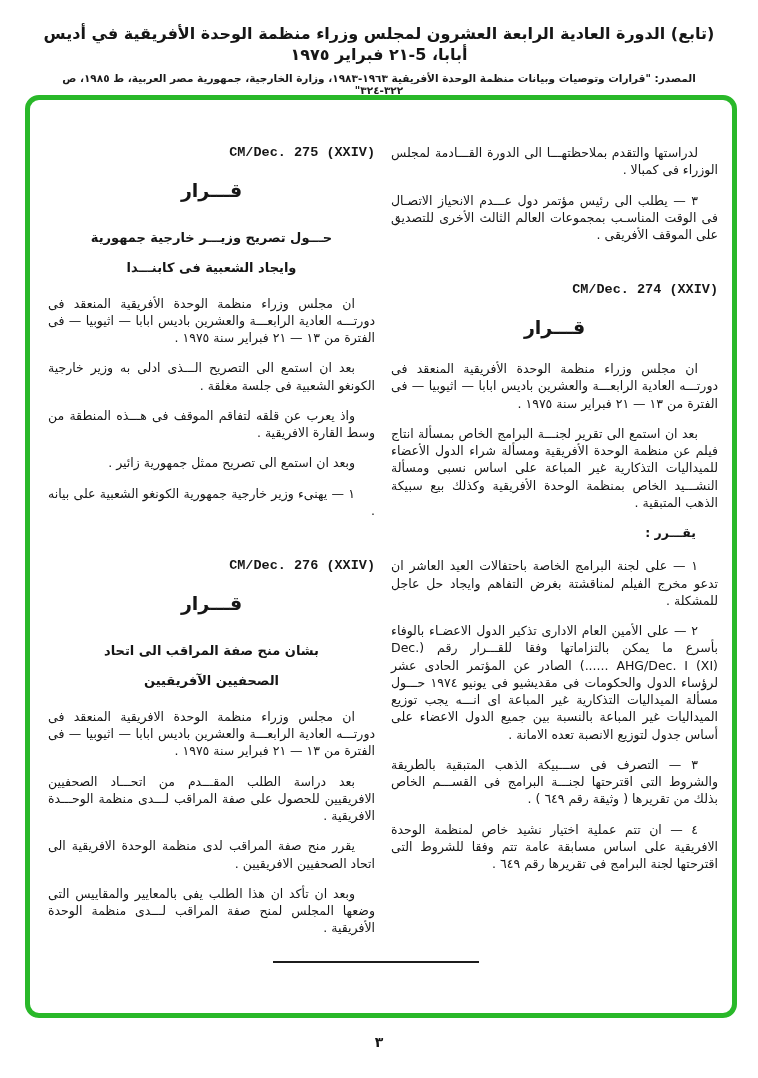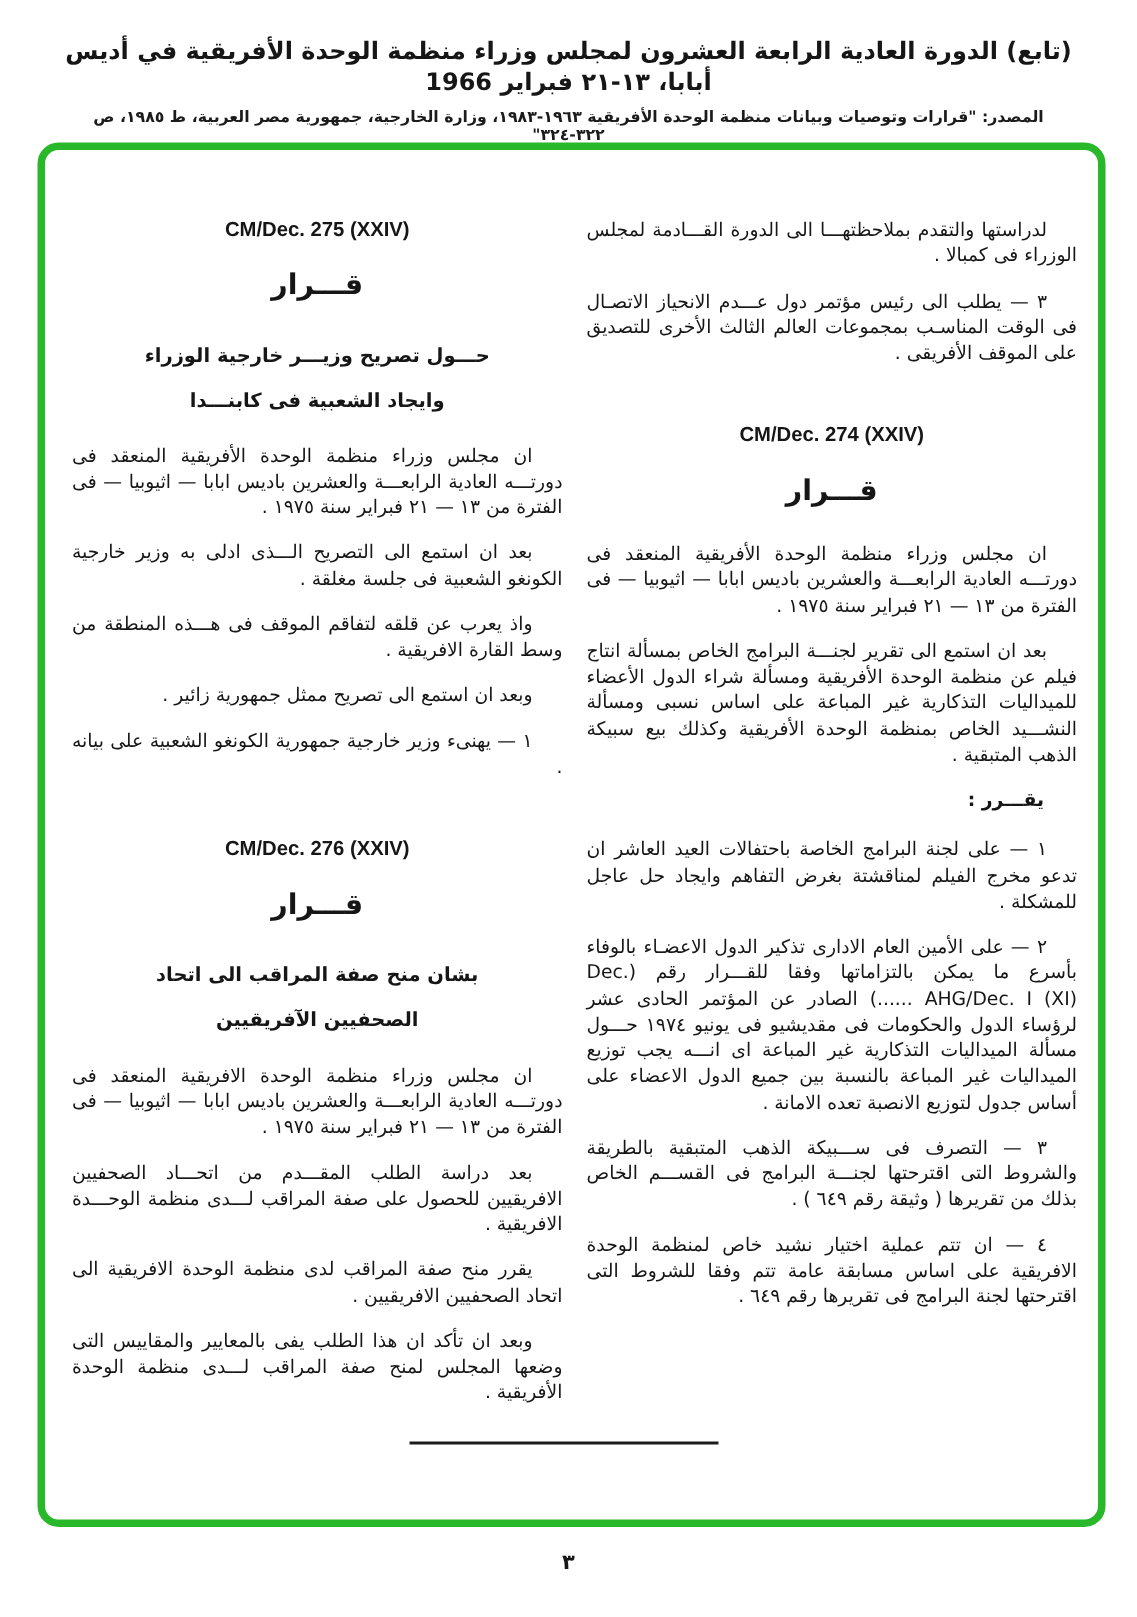--- a/index.html
+++ b/index.html
@@ -51,22 +51,22 @@
   .col{
     flex:1 1 0;
     min-width:0;
     direction:rtl;
     font-size:12.5px;
     line-height:1.38;
     text-align:justify;
   }
   .ref{
     direction:ltr;
-    text-align:center;
-    font-family:Liberation Sans, sans-serif;
+    text-align:right;
+    font-family:Liberation Mono, monospace;
     font-weight:bold;
     font-size:13.5px;
     margin:0 0 8px;
   }
   .qarar{
     text-align:center;
     font-weight:bold;
     font-size:19px;
     margin:14px 0 20px;
   }
@@ -102,21 +102,21 @@
     font-size:14px;
     font-weight:bold;
   }
 </style>
 </head>
 <body>
 
 <div>
 
   <div class="page-header">
-    <div class="header-line1">(تابع) الدورة العادية الرابعة العشرون لمجلس وزراء منظمة الوحدة الأفريقية في أديس أبابا، ١٣-٢١ فبراير 1966</div>
+    <div class="header-line1">(تابع) الدورة العادية الرابعة العشرون لمجلس وزراء منظمة الوحدة الأفريقية في أديس أبابا، 5-٢١ فبراير ١٩٧٥</div>
     <div class="header-line2">المصدر: "قرارات وتوصيات وبيانات منظمة الوحدة الأفريقية ١٩٦٣-١٩٨٣، وزارة الخارجية، جمهورية مصر العربية، ط ١٩٨٥، ص ٣٢٢-٣٢٤"</div>
   </div>
 
   <div class="content-frame">
     <div class="columns">
 
       <div class="col">
         <p class="para">لدراستها والتقدم بملاحظتهـــا الى الدورة القـــادمة لمجلس الوزراء فى كمبالا .</p>
         <p class="para">٣ — يطلب الى رئيس مؤتمر دول عـــدم الانحياز الاتصـال فى الوقت المناسـب بمجموعات العالم الثالث الأخرى للتصديق على الموقف الأفريقى .</p>
 
@@ -131,21 +131,21 @@
           <p class="para">٣ — التصرف فى ســـبيكة الذهب المتبقية بالطريقة والشروط التى اقترحتها لجنـــة البرامج فى القســـم الخاص بذلك من تقريرها ( وثيقة رقم ٦٤٩ ) .</p>
           <p class="para">٤ — ان تتم عملية اختيار نشيد خاص لمنظمة الوحدة الافريقية على اساس مسابقة عامة تتم وفقا للشروط التى اقترحتها لجنة البرامج فى تقريرها رقم ٦٤٩ .</p>
         </div>
       </div>
 
       <div class="col">
         <div>
           <div class="ref">CM/Dec. 275 (XXIV)</div>
           <div class="qarar">قـــرار</div>
           <div class="doc-title">
-            <span>حـــول تصريح وزيـــر خارجية الوزراء</span><br>
+            <span>حـــول تصريح وزيـــر خارجية جمهورية</span><br>
             <span>وايجاد الشعبية فى كابنـــدا</span>
           </div>
           <p class="para">ان مجلس وزراء منظمة الوحدة الأفريقية المنعقد فى دورتـــه العادية الرابعـــة والعشرين باديس ابابا — اثيوبيا — فى الفترة من ١٣ — ٢١ فبراير سنة ١٩٧٥ .</p>
           <p class="para">بعد ان استمع الى التصريح الـــذى ادلى به وزير خارجية الكونغو الشعبية فى جلسة مغلقة .</p>
           <p class="para">واذ يعرب عن قلقه لتفاقم الموقف فى هـــذه المنطقة من وسط القارة الافريقية .</p>
           <p class="para">وبعد ان استمع الى تصريح ممثل جمهورية زائير .</p>
           <p class="para">١ — يهنىء وزير خارجية جمهورية الكونغو الشعبية على بيانه .</p>
         </div>
 
         <div class="ref-block">

